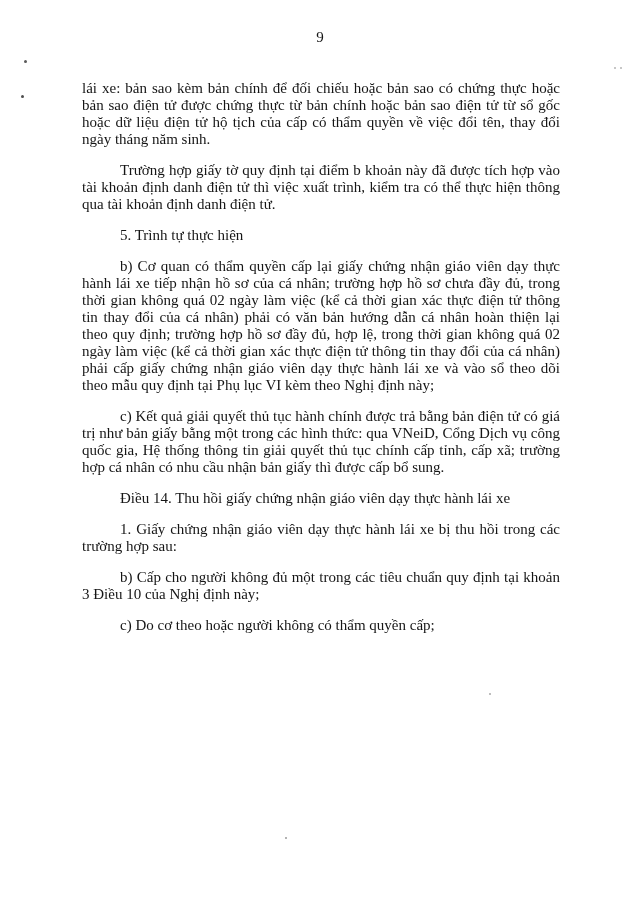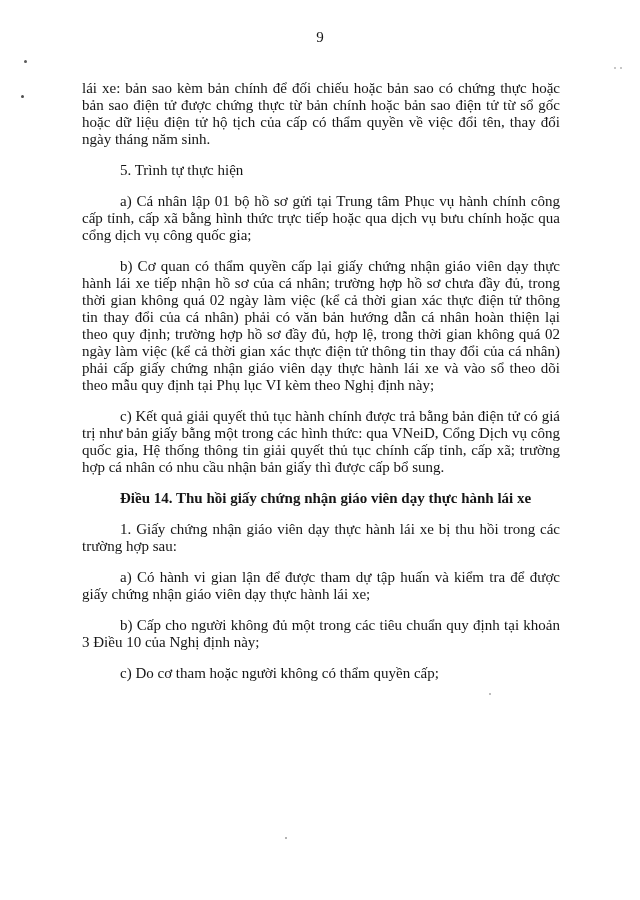--- a/index.html
+++ b/index.html
@@ -29,50 +29,49 @@
     text-align: justify;
   }
   .content p {
     margin: 0 0 14px 0;
     text-indent: 38px;
   }
   .content p.no-indent {
     text-indent: 0;
   }
   .content p.heading {
-    font-weight: bold;
+    font-weight: normal;
   }
   .speck {
     position: absolute;
     border-radius: 50%;
   }
   .speck.s1 { left: 24px;  top: 60px;  width: 3px; height: 3px; background: #5a5a5a; }
   .speck.s2 { left: 21px;  top: 95px;  width: 3px; height: 3px; background: #4e4e4e; }
   .speck.s3 { left: 614px; top: 67px;  width: 2px; height: 2px; background: #b5b5b5; }
   .speck.s4 { left: 620px; top: 67px;  width: 2px; height: 2px; background: #b5b5b5; }
   .speck.s5 { left: 489px; top: 693px; width: 2px; height: 2px; background: #a8a8a8; }
   .speck.s6 { left: 285px; top: 837px; width: 2px; height: 2px; background: #9a9a9a; }
 </style>
 </head>
 <body>
 
 <div class="page">
   <div class="page-number">9</div>
 
   <div class="content">
     <p class="no-indent">lái xe: bản sao kèm bản chính để đối chiếu hoặc bản sao có chứng thực hoặc bản sao điện tử được chứng thực từ bản chính hoặc bản sao điện tử từ sổ gốc hoặc dữ liệu điện tử hộ tịch của cấp có thẩm quyền về việc đổi tên, thay đổi ngày tháng năm sinh.</p>
+    <p>Trường hợp giấy tờ quy định tại điểm b khoản này đã được tích hợp vào tài khoản định danh điện tử thì việc xuất trình, kiểm tra có thể thực hiện thông qua tài khoản định danh điện tử.</p>
     <p>5. Trình tự thực hiện</p>
-    <p>a) Cá nhân lập 01 bộ hồ sơ gửi tại Trung tâm Phục vụ hành chính công cấp tỉnh, cấp xã bằng hình thức trực tiếp hoặc qua dịch vụ bưu chính hoặc qua cổng dịch vụ công quốc gia;</p>
     <p>b) Cơ quan có thẩm quyền cấp lại giấy chứng nhận giáo viên dạy thực hành lái xe tiếp nhận hồ sơ của cá nhân; trường hợp hồ sơ chưa đầy đủ, trong thời gian không quá 02 ngày làm việc (kể cả thời gian xác thực điện tử thông tin thay đổi của cá nhân) phải có văn bản hướng dẫn cá nhân hoàn thiện lại theo quy định; trường hợp hồ sơ đầy đủ, hợp lệ, trong thời gian không quá 02 ngày làm việc (kể cả thời gian xác thực điện tử thông tin thay đổi của cá nhân) phải cấp giấy chứng nhận giáo viên dạy thực hành lái xe và vào sổ theo dõi theo mẫu quy định tại Phụ lục VI kèm theo Nghị định này;</p>
     <p>c) Kết quả giải quyết thủ tục hành chính được trả bằng bản điện tử có giá trị như bản giấy bằng một trong các hình thức: qua VNeiD, Cổng Dịch vụ công quốc gia, Hệ thống thông tin giải quyết thủ tục chính cấp tỉnh, cấp xã; trường hợp cá nhân có nhu cầu nhận bản giấy thì được cấp bổ sung.</p>
     <p class="heading">Điều 14. Thu hồi giấy chứng nhận giáo viên dạy thực hành lái xe</p>
     <p>1. Giấy chứng nhận giáo viên dạy thực hành lái xe bị thu hồi trong các trường hợp sau:</p>
-    <p>a) Có hành vi gian lận để được tham dự tập huấn và kiểm tra để được giấy chứng nhận giáo viên dạy thực hành lái xe;</p>
     <p>b) Cấp cho người không đủ một trong các tiêu chuẩn quy định tại khoản 3 Điều 10 của Nghị định này;</p>
-    <p>c) Do cơ tham hoặc người không có thẩm quyền cấp;</p>
+    <p>c) Do cơ theo hoặc người không có thẩm quyền cấp;</p>
   </div>
 
   <span class="speck s1"></span>
   <span class="speck s2"></span>
   <span class="speck s3"></span>
   <span class="speck s4"></span>
   <span class="speck s5"></span>
   <span class="speck s6"></span>
 </div>
 

